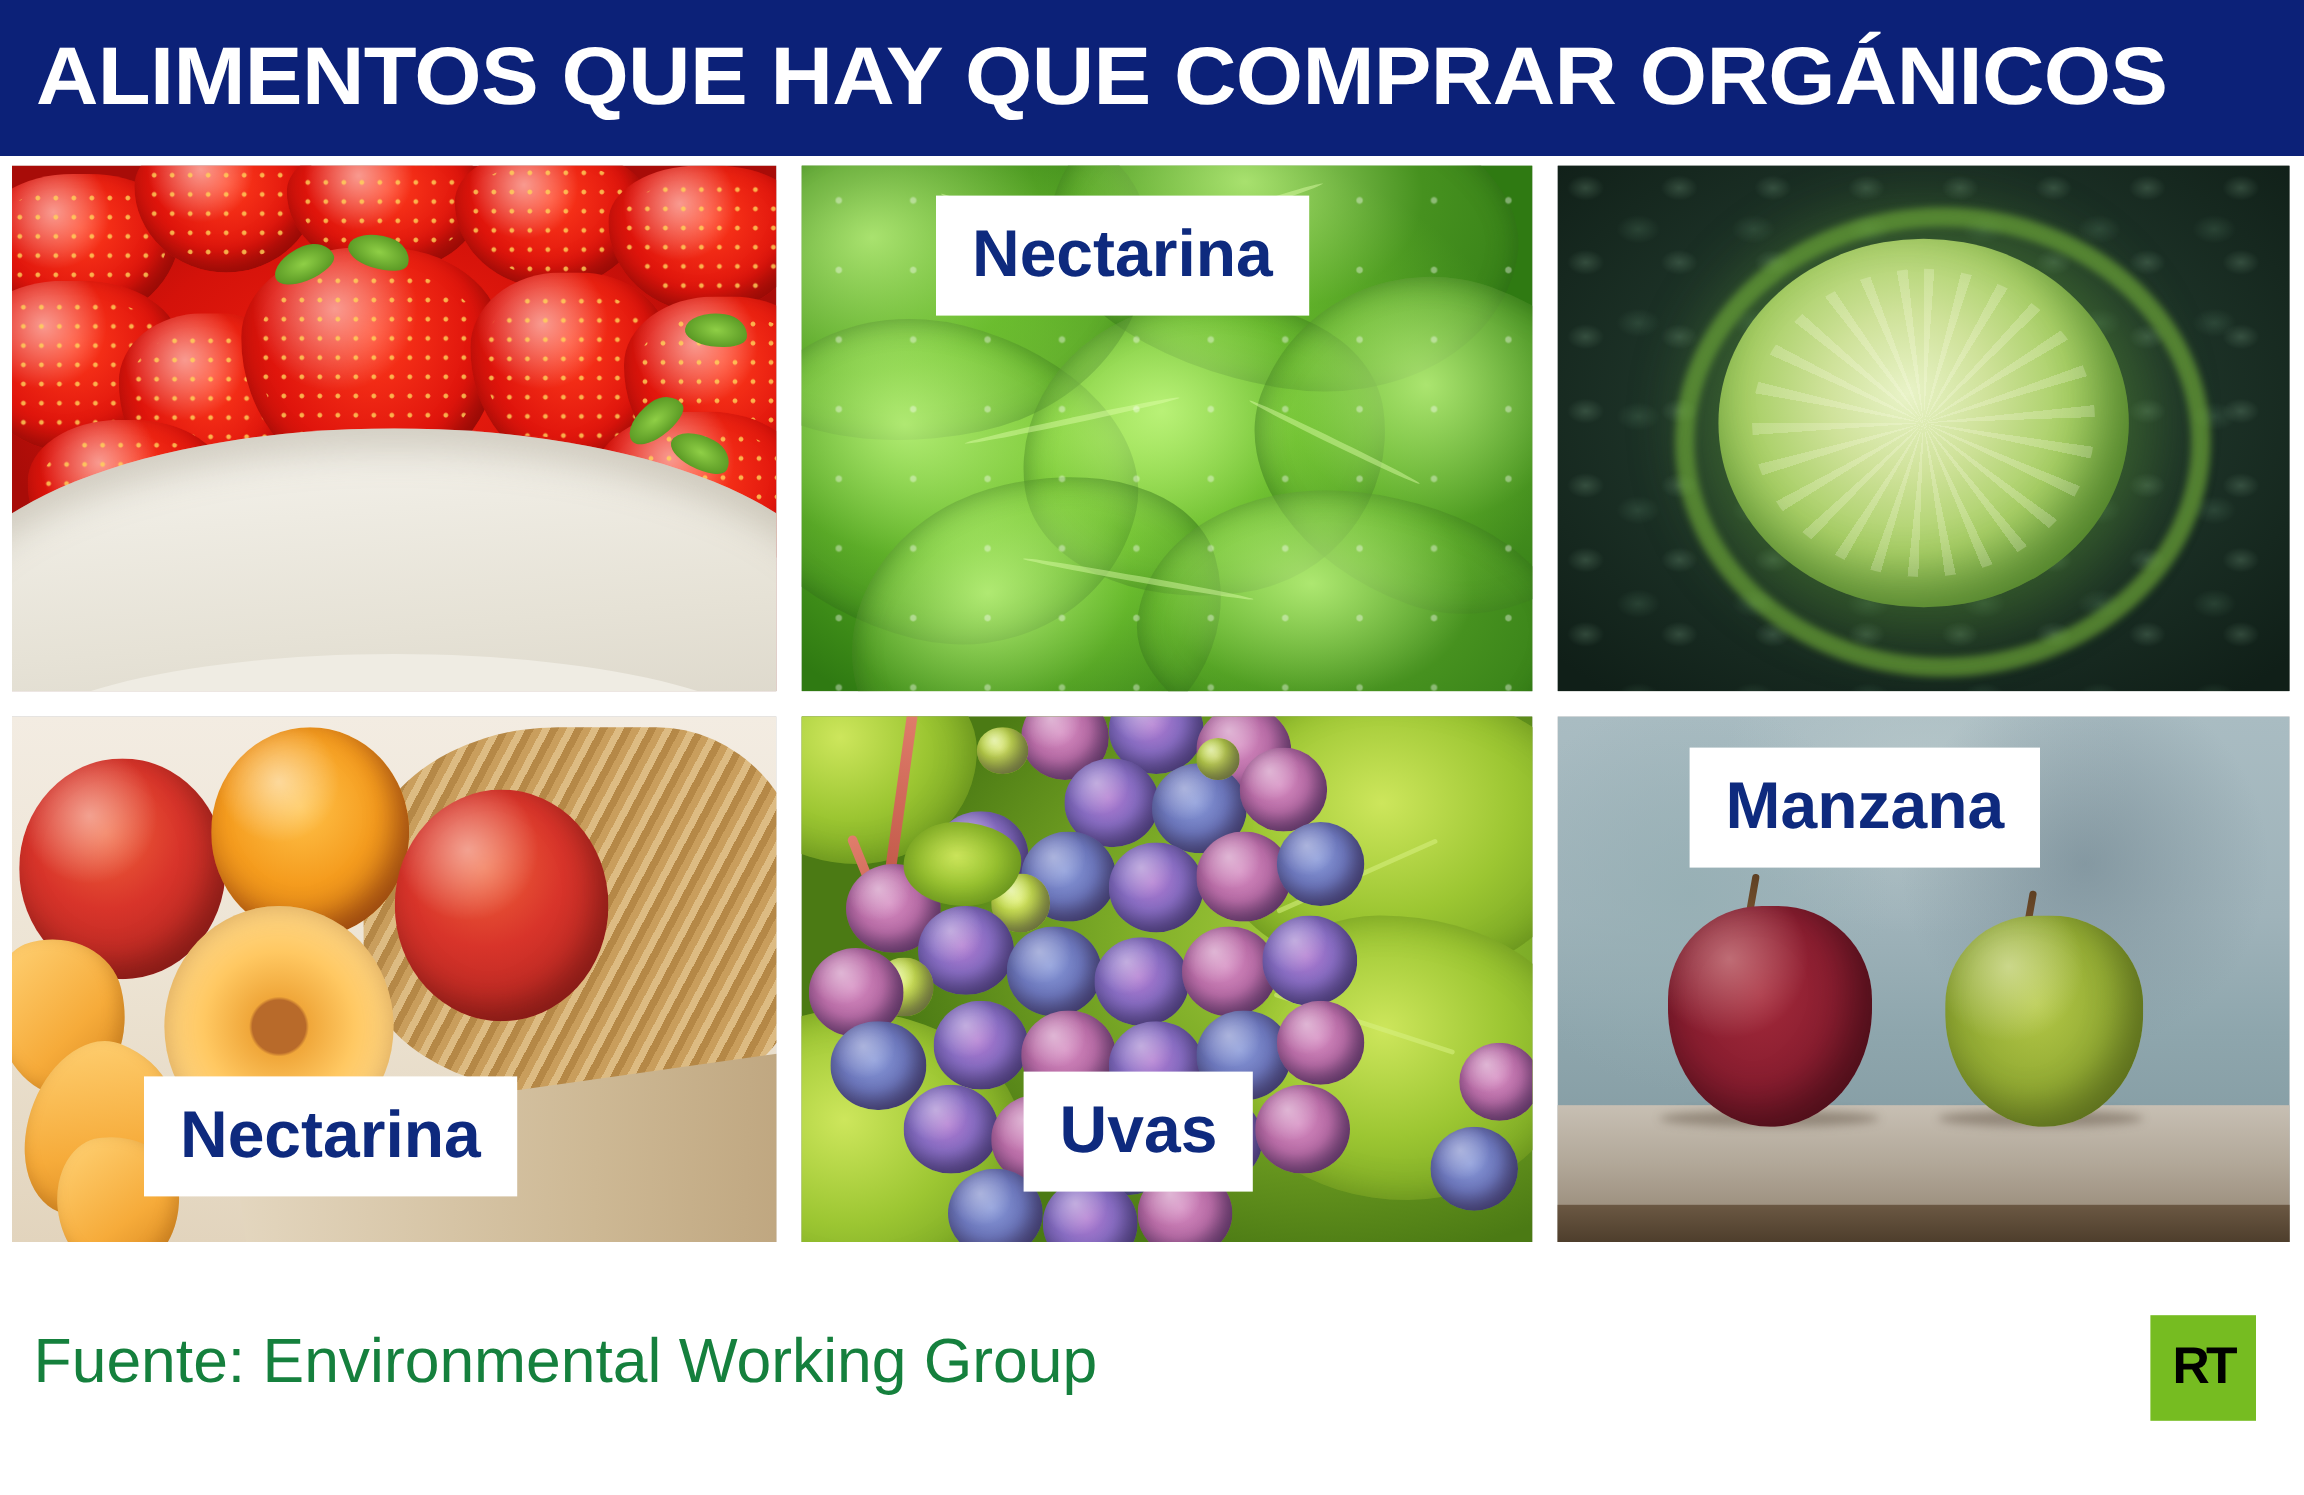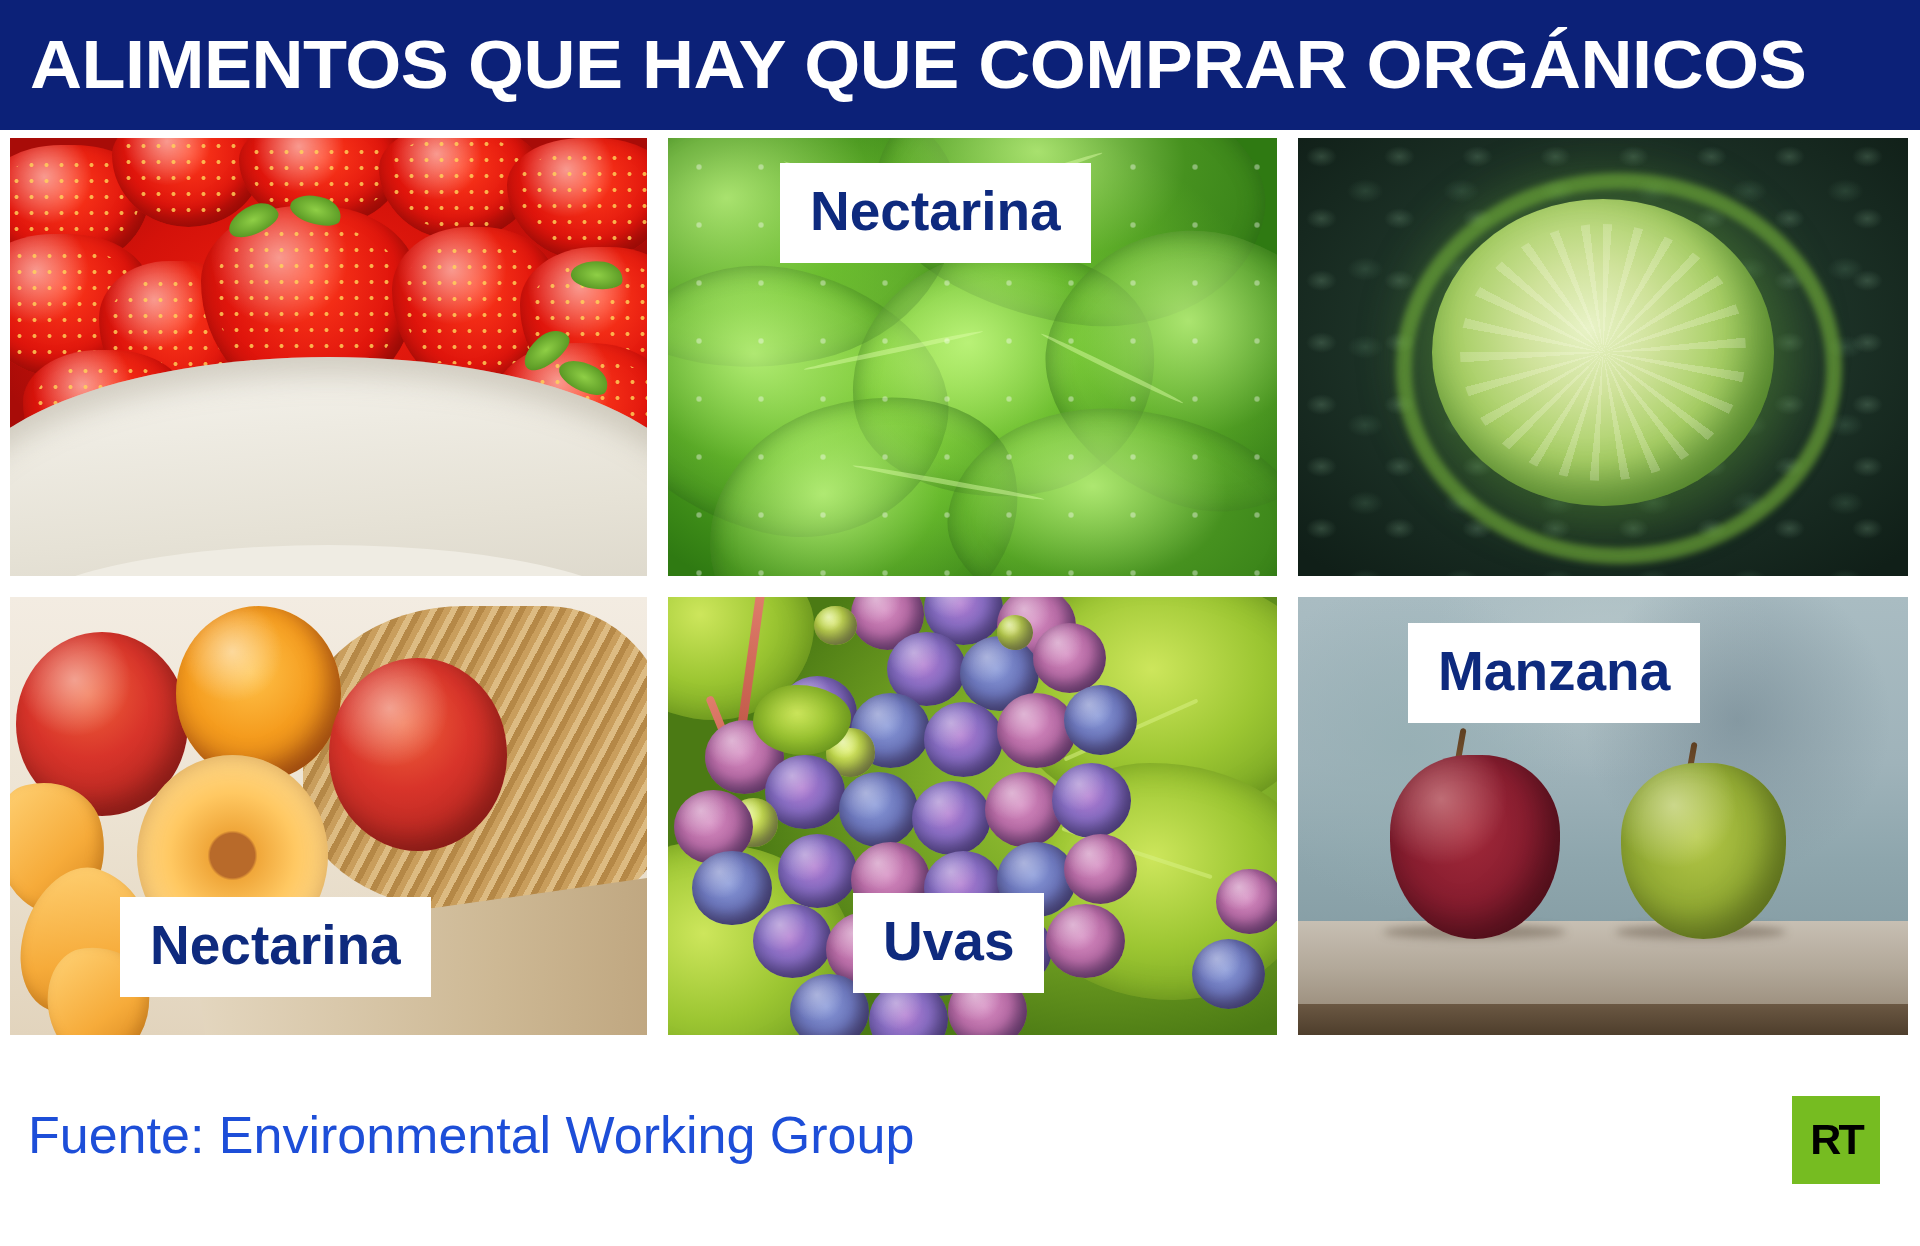--- a/index.html
+++ b/index.html
@@ -80,21 +80,21 @@
   .chip.colrizada  { left: 88px;  bottom: 30px; }
   .chip.nectarina  { left: 110px; bottom: 38px; }
   .chip.manzana    { left: 110px; top: 26px; }
   .chip.uvas       { left: 185px; bottom: 42px; }
 
   
   .source-text {
     position: absolute;
     left: 28px;
     top: 1105px;
-    color: #1d4ed8;
+    color: #15803d;
     font-family: "Liberation Sans Narrow", "Liberation Sans", sans-serif;
     font-size: 52px;
     font-weight: normal;
     white-space: nowrap;
   }
   .rt-logo {
     position: absolute;
     left: 1792px;
     top: 1096px;
     width: 88px;

